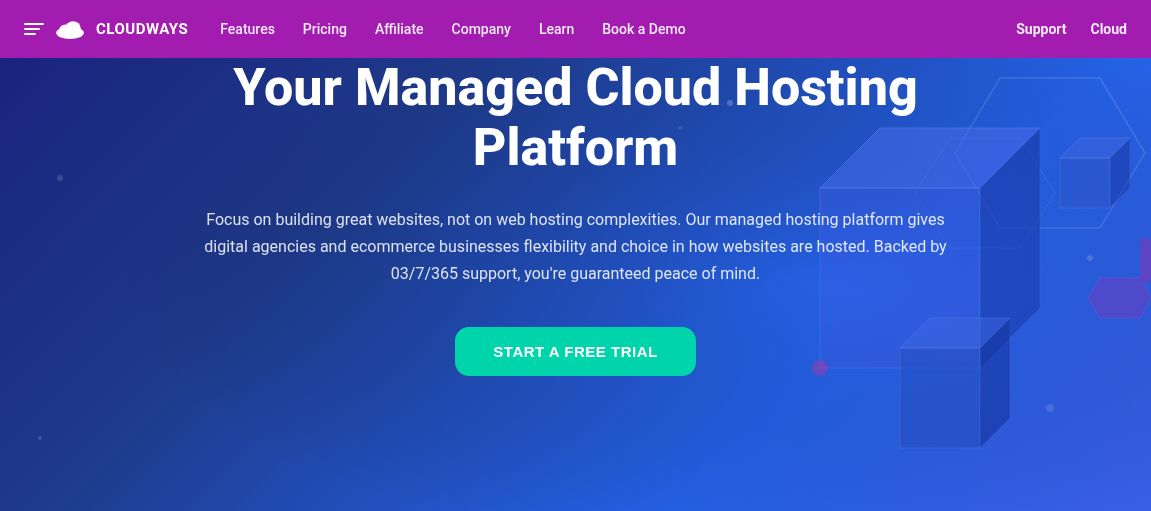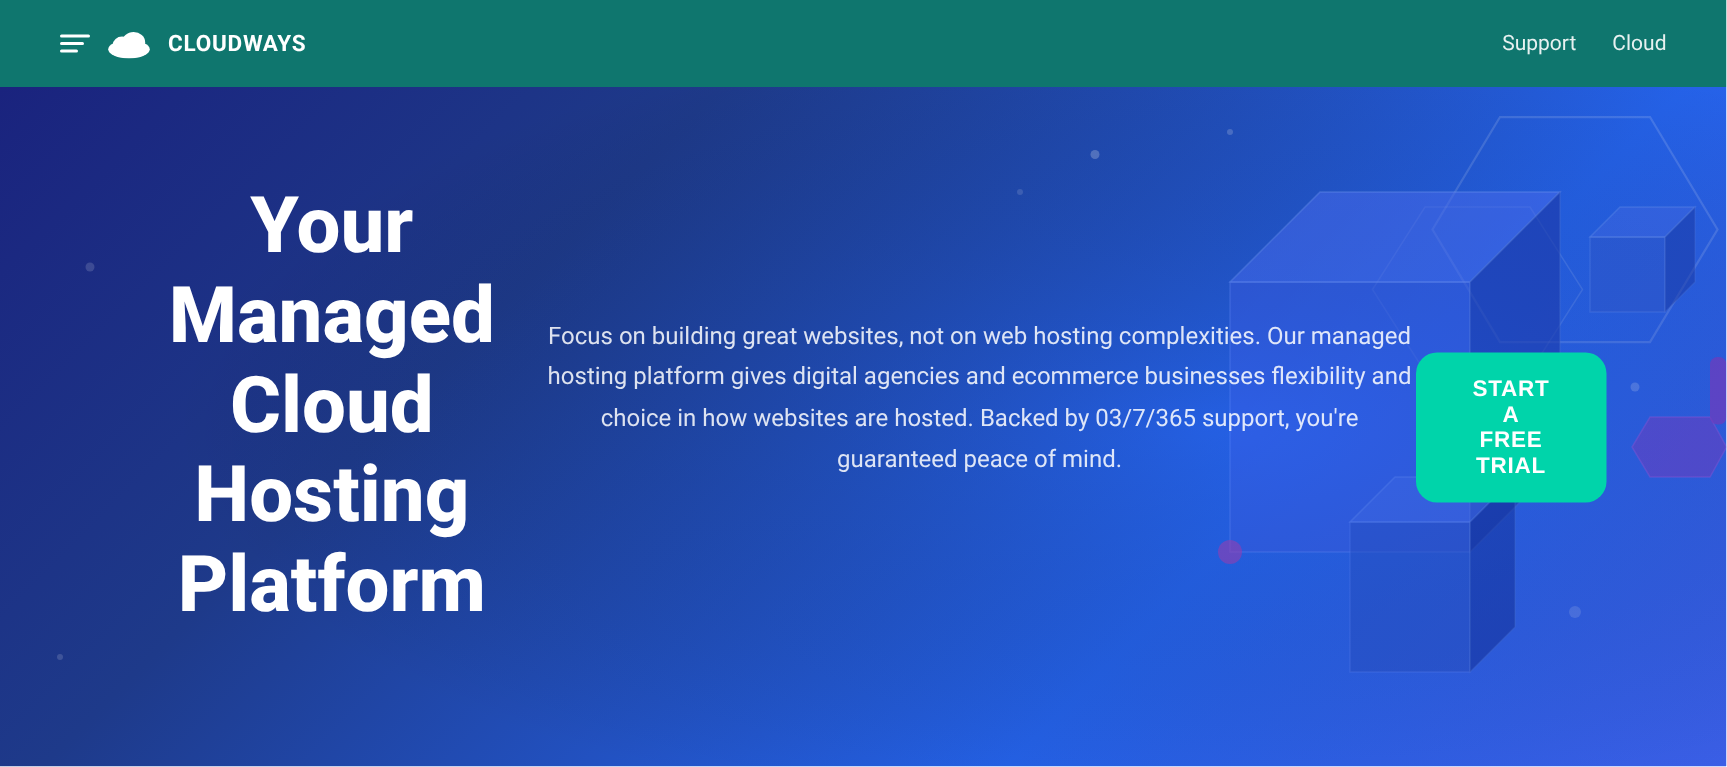--- a/index.html
+++ b/index.html
@@ -15,23 +15,23 @@
       font-family: -apple-system, BlinkMacSystemFont, 'Segoe UI', Roboto, sans-serif;
     }
 
     
     .navbar {
       position: relative;
       z-index: 10;
       display: flex;
       align-items: center;
       justify-content: space-between;
-      padding: 0 40px;
+      padding: 0 24px;
       height: 58px;
-      background: #0f766e;
+      background: #a21caf;
     }
 
     .navbar-left {
       display: flex;
       align-items: center;
       gap: 32px;
     }
 
     .logo-area {
       display: flex;
@@ -85,21 +85,21 @@
 
     .navbar-right {
       display: flex;
       align-items: center;
       gap: 24px;
     }
 
     .nav-link-right {
       color: white;
       font-size: 14px;
-      font-weight: 400;
+      font-weight: 700;
       text-decoration: none;
       cursor: pointer;
       opacity: 0.9;
       text-align: right;
     }
 
     .btn-start-free {
       background: #00d4aa;
       color: white;
       border: none;
@@ -112,21 +112,21 @@
     }
 
     
     .hero {
       position: relative;
       width: 1151px;
       height: 453px;
       background: linear-gradient(135deg, #1a237e 0%, #1e3a8a 30%, #2563eb 70%, #3b5fe8 100%);
       overflow: hidden;
       display: flex;
-      flex-direction: row;
+      flex-direction: column;
       align-items: center;
       text-align: center;
       padding: 0 80px;
     }
 
     
     .hero-bg {
       position: absolute;
       top: 0;
       left: 0;
@@ -181,20 +181,28 @@
         <span></span>
         <span></span>
       </div>
       <svg class="logo-cloud" viewBox="0 0 40 26" fill="none">
         <ellipse cx="20" cy="18" rx="18" ry="8" fill="white"></ellipse>
         <ellipse cx="14" cy="14" rx="8" ry="7" fill="white"></ellipse>
         <ellipse cx="24" cy="12" rx="10" ry="9" fill="white"></ellipse>
       </svg>
       <span class="logo-text">CLOUDWAYS</span>
     </div>
+    <nav class="nav-links">
+      <a class="nav-link">Features</a>
+      <a class="nav-link">Pricing</a>
+      <a class="nav-link">Affiliate</a>
+      <a class="nav-link">Company</a>
+      <a class="nav-link">Learn</a>
+      <a class="nav-link">Book a Demo</a>
+    </nav>
   </div>
   <div class="navbar-right">
     <a class="nav-link-right">Support</a>
     <a class="nav-link-right">Cloud</a>
   </div>
 </nav>
 
 <section class="hero">
 
   <svg class="hero-bg" viewBox="0 0 1151 453" preserveAspectRatio="xMidYMid slice">

